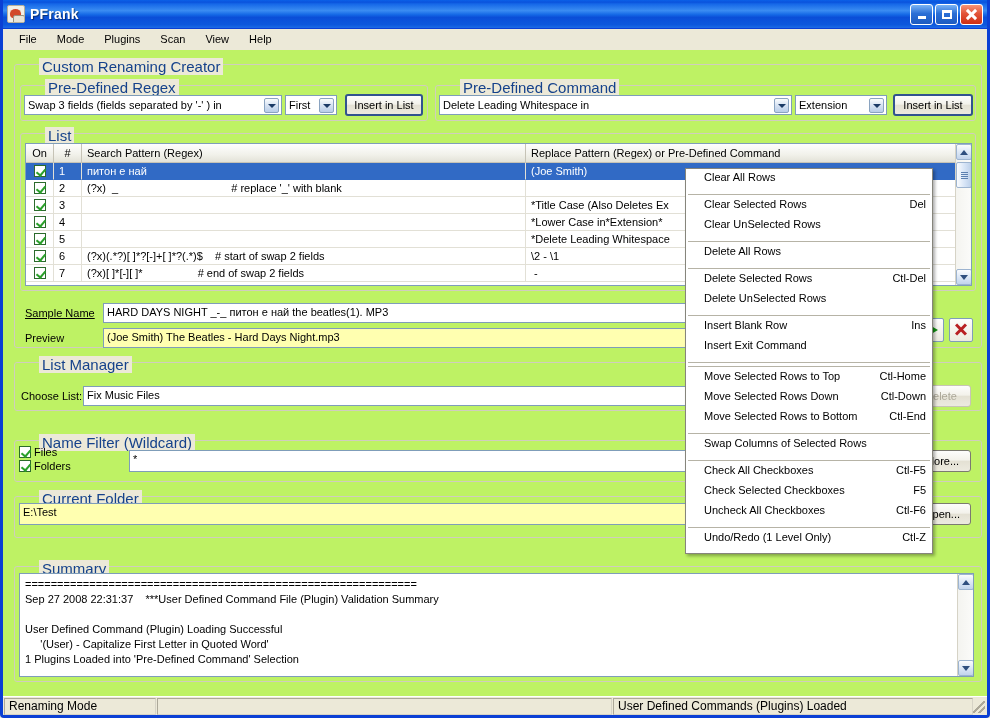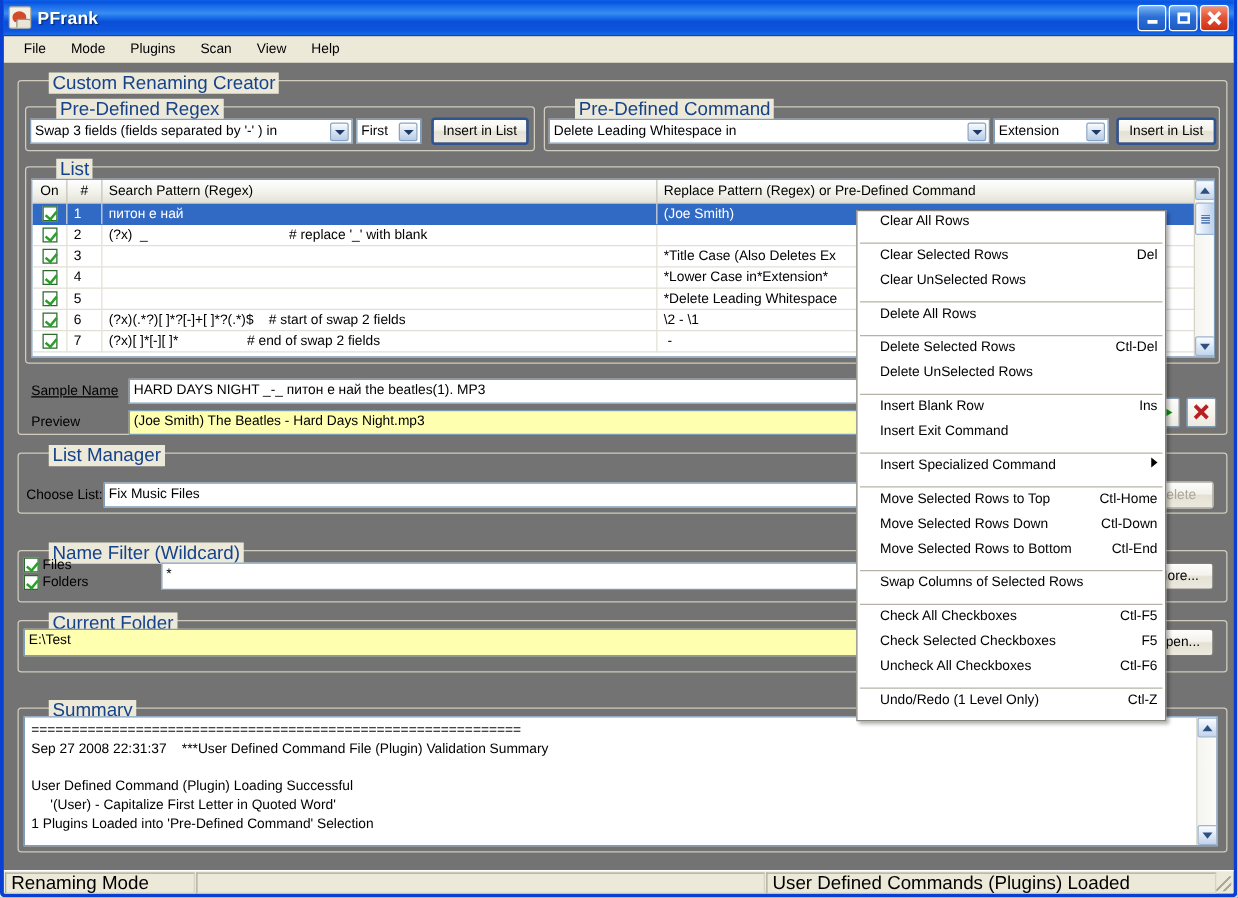--- a/index.html
+++ b/index.html
@@ -7,21 +7,21 @@
     margin: 0; padding: 0;
     width: 990px; height: 718px;
     overflow: hidden;
     font-family: "Liberation Sans", sans-serif;
     font-size: 11px;
     background: #ece9d8;
   }
   .window {
     position: relative;
     width: 990px; height: 718px;
-    background: #737373;
+    background: #bef264;
     border: 3px solid #0a3fd4;
     border-top: none;
     border-radius: 0 0 4px 4px;
     overflow: hidden;
   }
   
   .titlebar {
     height: 29px;
     background: linear-gradient(to bottom,
        #0b60e8 0%, #0a53dd 8%, #1567e8 14%, #3a8cf2 38%,
@@ -230,21 +230,21 @@
     font-family: "Liberation Sans", sans-serif;
     font-size: 11px; white-space: pre; color:#000;
     padding: 3px 5px; line-height: 15px;
   }
 
   
   .statusbar {
     position:absolute; left:0; right:0; bottom:0; height:19px;
     background:#ece9d8;
     border-top:1px solid #fff;
-    display:flex; align-items:center; font-size:15px;
+    display:flex; align-items:center; font-size:12px;
   }
   .statuscell {
     height:17px; display:flex; align-items:center;
     border: 1px solid #d6d3c6; border-top-color:#aca899; border-left-color:#aca899;
     margin: 1px 0 1px 1px; padding: 0 4px;
   }
   .gripper {
     position:absolute; right:2px; bottom:2px; width:12px; height:12px;
     background:
       linear-gradient(135deg, transparent 45%, #aca899 45%, #aca899 55%, transparent 55%),
@@ -513,24 +513,20 @@
         </div>
         <div class="ctxsep"></div>
         <div class="ctxitem">
           <span class="lbl">Insert Blank Row</span>
           <span class="acc">Ins</span>
         </div>
         <div class="ctxitem">
           <span class="lbl">Insert Exit Command</span>
         </div>
         <div class="ctxsep"></div>
-        <div class="ctxitem">
-          <span class="lbl">Insert Specialized Command</span>
-          <span class="sub"></span>
-        </div>
         <div class="ctxsep"></div>
         <div class="ctxitem">
           <span class="lbl">Move Selected Rows to Top</span>
           <span class="acc">Ctl-Home</span>
         </div>
         <div class="ctxitem">
           <span class="lbl">Move Selected Rows Down</span>
           <span class="acc">Ctl-Down</span>
         </div>
         <div class="ctxitem">

